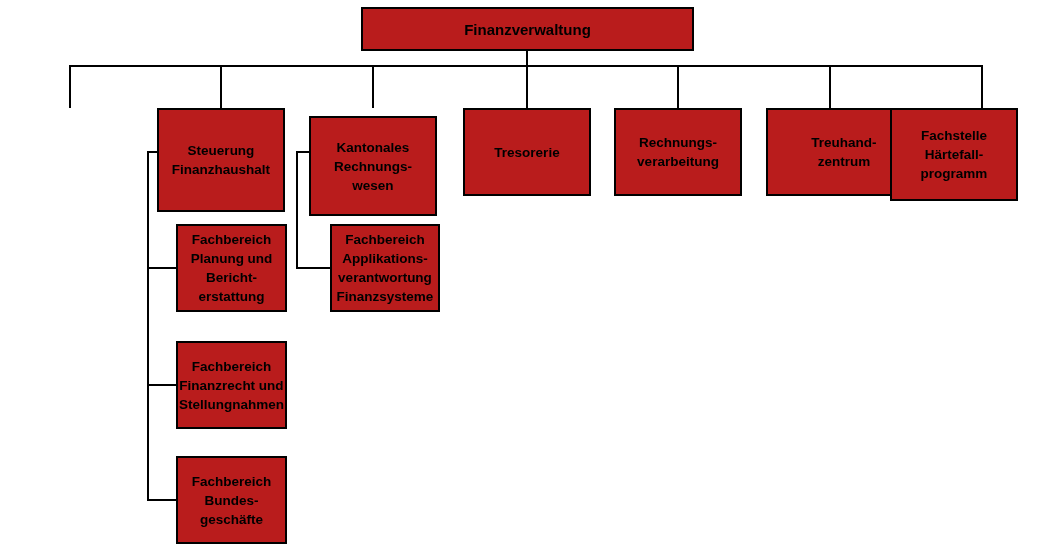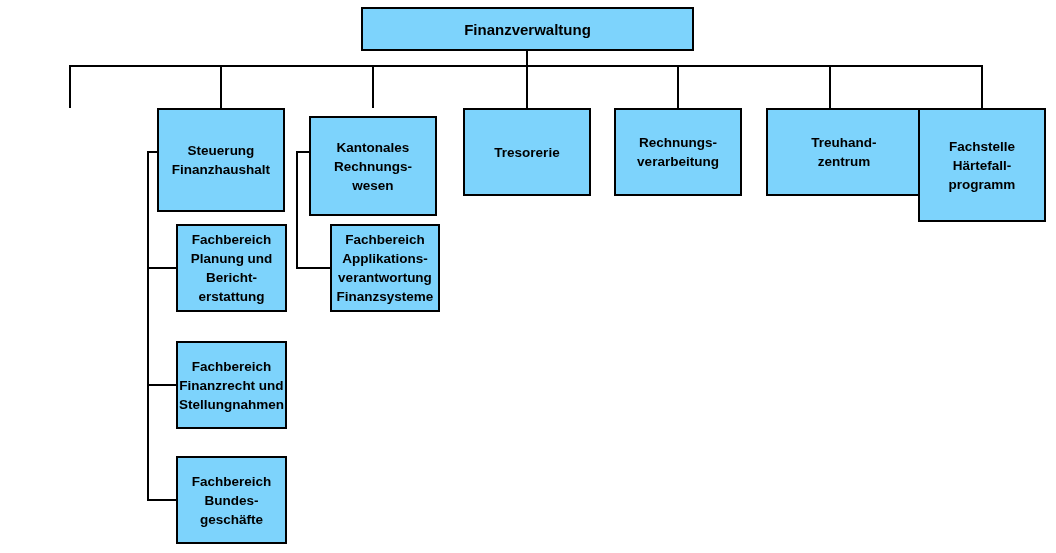--- a/index.html
+++ b/index.html
@@ -12,21 +12,21 @@
     width: 1056px;
     height: 553px;
     background: #ffffff;
     font-family: "Liberation Sans", sans-serif;
     color: #000000;
   }
   .box {
     position: absolute;
     box-sizing: border-box;
     border: 2px solid #000000;
-    background: #7dd3fc;
+    background: #b91c1c;
     display: flex;
     align-items: center;
     justify-content: center;
     text-align: center;
     white-space: pre-line;
     line-height: 19px;
   }
   .box-root {
     font-weight: bold;
     font-size: 15px;
@@ -76,21 +76,21 @@
   <div class="box box-dept" style="left:157px; top:108px; width:128px; height:104px;">Steuerung
 Finanzhaushalt</div>
   <div class="box box-dept" style="left:309px; top:116px; width:128px; height:100px;">Kantonales
 Rechnungs-
 wesen</div>
   <div class="box box-dept" style="left:463px; top:108px; width:128px; height:88px;">Tresorerie</div>
   <div class="box box-dept" style="left:614px; top:108px; width:128px; height:88px;">Rechnungs-
 verarbeitung</div>
   <div class="box box-dept" style="left:766px; top:108px; width:156px; height:88px;">Treuhand-
 zentrum</div>
-  <div class="box box-dept" style="left:918px; top:108px; width:128px; height:114px;">Fachstelle
+  <div class="box box-dept" style="left:890px; top:108px; width:128px; height:93px;">Fachstelle
 Härtefall-
 programm</div>
 
   <div class="box box-sub" style="left:176px; top:224px; width:111px; height:88px;">Fachbereich
 Planung und
 Bericht-
 erstattung</div>
   <div class="box box-sub" style="left:176px; top:341px; width:111px; height:88px;">Fachbereich
 Finanzrecht und
 Stellungnahmen</div>

